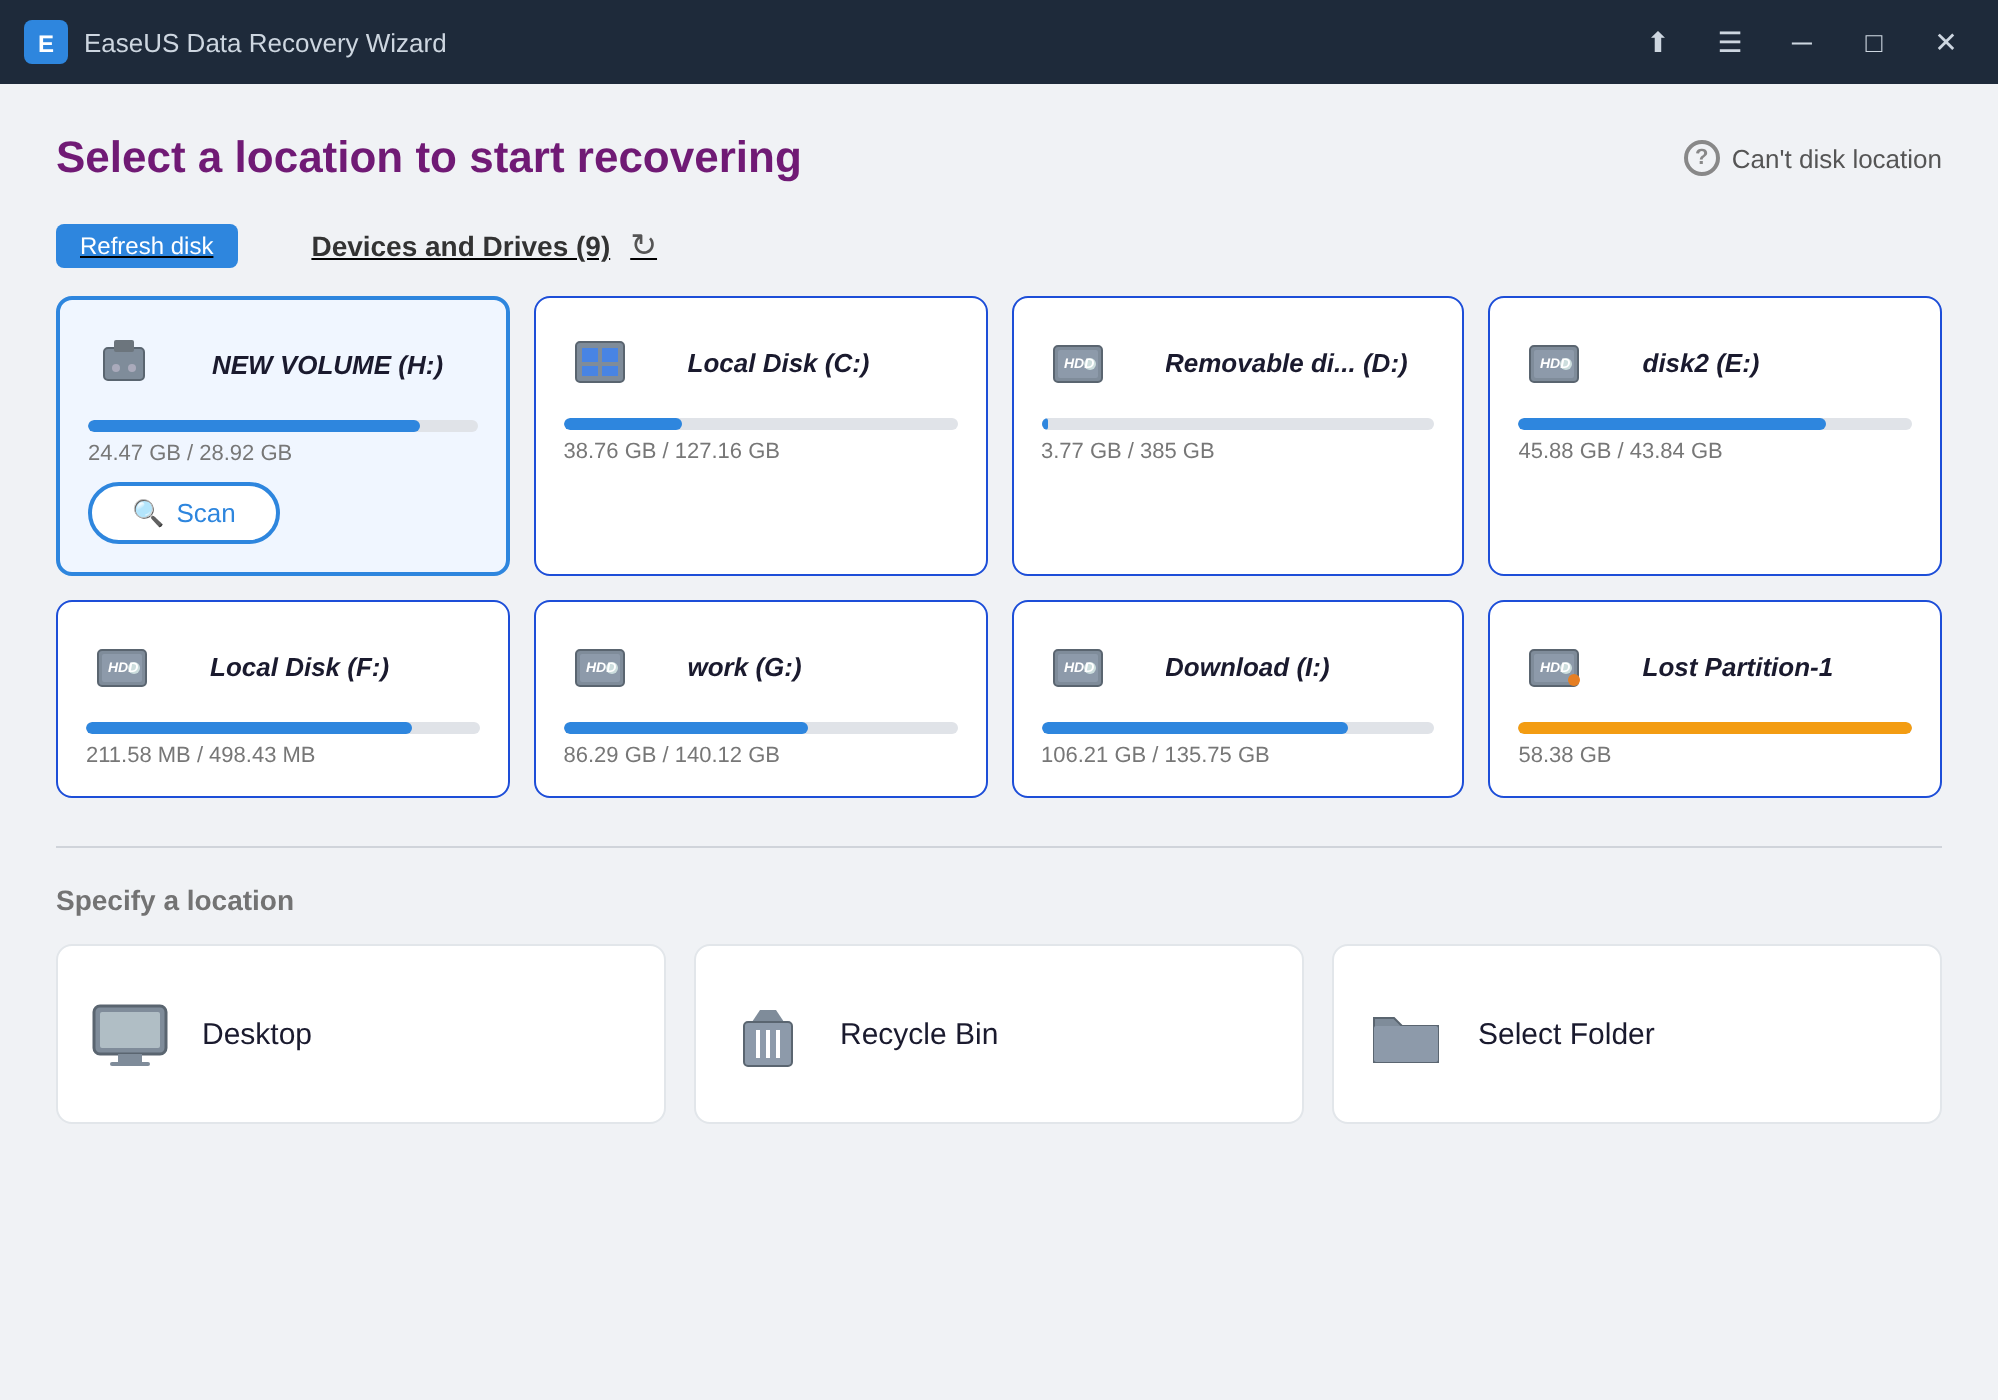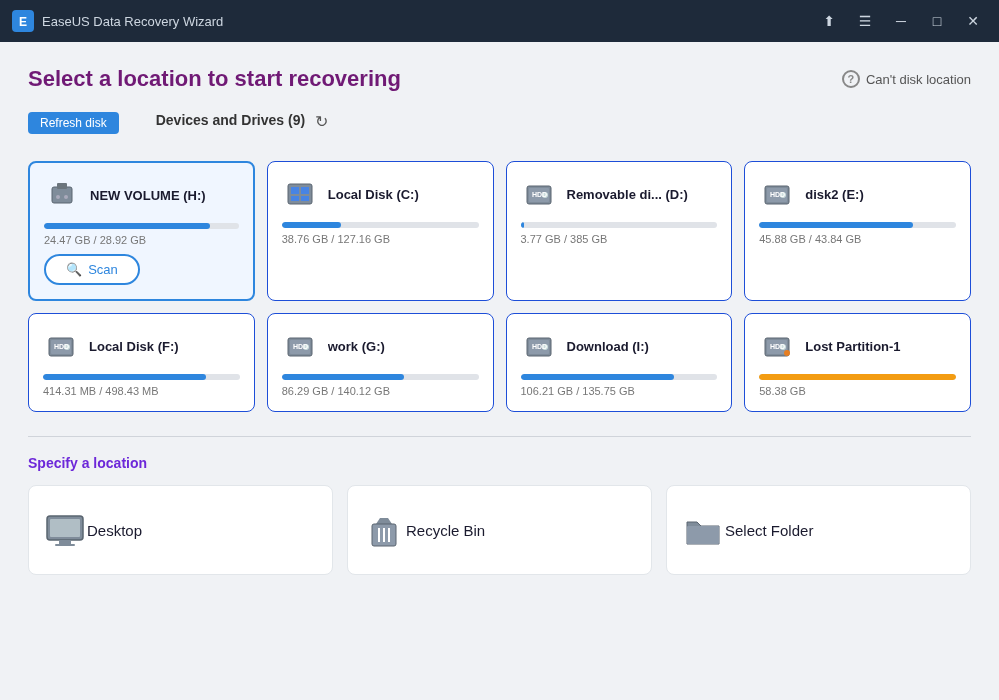--- a/index.html
+++ b/index.html
@@ -110,24 +110,25 @@
       padding: 0 28px 20px 28px;
       position: relative;
     }
     .scroll-area::-webkit-scrollbar { width: 10px; }
     .scroll-area::-webkit-scrollbar-track { background: #e0e3e8; }
     .scroll-area::-webkit-scrollbar-thumb { background: #b0b7c3; border-radius: 5px; }
 
     
     .section-header {
       display: flex;
-      align-items: flex-start;
+      align-items: center;
       gap: 10px;
-      margin-bottom: 27px;
+      margin-bottom: 14px;
       padding-top: 4px;
+      text-decoration: underline;
     }
     .section-title {
       font-size: 14px;
       font-weight: 600;
       color: #333;
       padding-left: 27px;
     }
     .refresh-btn {
       background: #2e86de;
       color: #fff;
@@ -161,22 +162,23 @@
       padding: 14px 14px 14px 14px;
       cursor: pointer;
       border: 1px solid #1d4ed8;
       transition: border-color 0.2s;
       position: relative;
     }
     .drive-card.selected { border: 2px solid #2e86de; background: #f0f6ff; }
     .drive-card-header {
       display: flex;
       align-items: center;
-      gap: 10px;
+      gap: 26px;
       margin-bottom: 10px;
+      font-style: italic;
     }
     .drive-icon {
       width: 36px;
       height: 36px;
       flex-shrink: 0;
       display: flex;
       align-items: center;
       justify-content: center;
     }
     .drive-info { flex: 1; }
@@ -223,34 +225,35 @@
     .divider {
       height: 1px;
       background: #d0d4da;
       margin: 6px 0 18px 0;
     }
 
     
     .specify-title {
       font-size: 14px;
       font-weight: 600;
-      color: #6d28d9;
+      color: #737373;
       margin-bottom: 14px;
     }
     .location-grid {
       display: grid;
       grid-template-columns: repeat(3, 1fr);
       gap: 14px;
     }
     .location-card {
       background: #fff;
       border-radius: 8px;
       padding: 22px 14px;
       display: flex;
       align-items: center;
+      gap: 14px;
       cursor: pointer;
       border: 1px solid #e2e6ea;
       transition: border-color 0.2s;
     }
     .location-icon {
       width: 44px;
       height: 44px;
       display: flex;
       align-items: center;
       justify-content: center;
@@ -395,21 +398,21 @@
     <text x="11" y="21" font-size="7" fill="white" font-weight="bold">HDD</text>
   </svg>
       </div>
       <div class="drive-info">
         <div class="drive-name">Local Disk (F:)</div>
       </div>
     </div>
     <div class="drive-bar-container">
       <div class="drive-bar-fill" style="width:83%; background:#2e86de;"></div>
     </div>
-    <div class="drive-size">414.31 MB / 498.43 MB</div>
+    <div class="drive-size">211.58 MB / 498.43 MB</div>
 
   </div>
         <div class="drive-card">
     <div class="drive-card-header">
       <div class="drive-icon">
         <svg width="36" height="36" viewBox="0 0 36 36">
     <rect x="6" y="10" width="24" height="18" rx="2" fill="#7f8c9a" stroke="#5a6570" stroke-width="1"></rect>
     <rect x="8" y="12" width="20" height="14" rx="1" fill="#8d9aaa"></rect>
     <circle cx="24" cy="19" r="3" fill="#cdd"></circle>
     <text x="11" y="21" font-size="7" fill="white" font-weight="bold">HDD</text>

